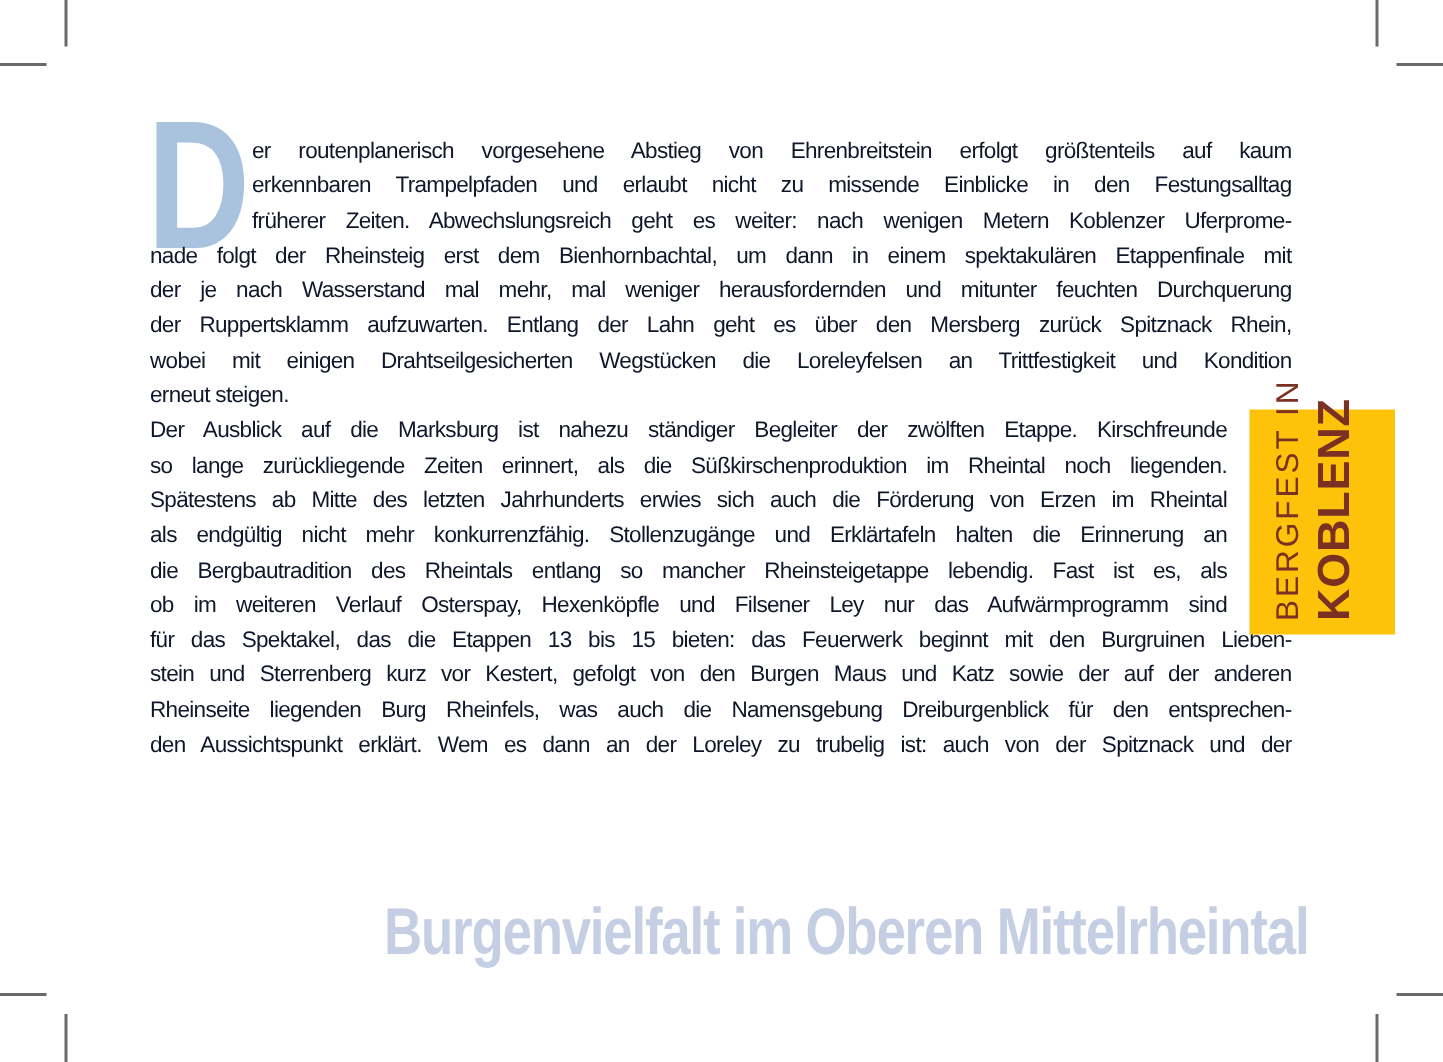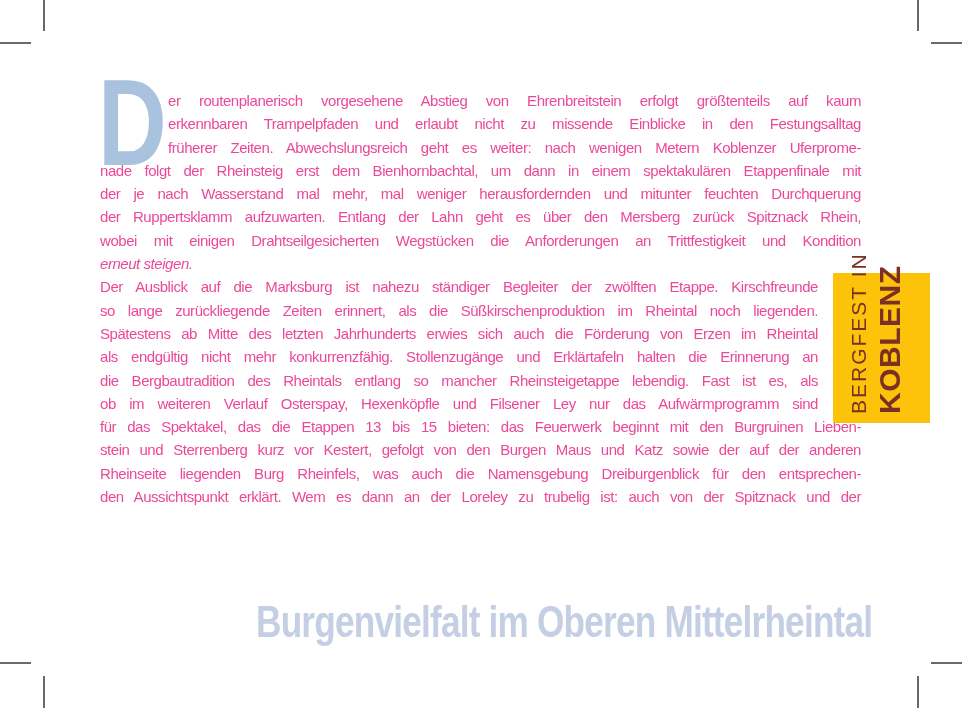--- a/index.html
+++ b/index.html
@@ -28,33 +28,33 @@
   .crop.bl-v { left: 43px;  top: 676px;  width: 2px;  height: 32px; }
   .crop.br-h { left: 931px; top: 662px;  width: 31px; height: 2px; }
   .crop.br-v { left: 917px; top: 676px;  width: 2px;  height: 32px; }
 
   
   .article {
     position: absolute;
     left: 100px;
     top: 89px;
     width: 761px;
-    color: #ec4899;
+    color: #0f172a;
   }
   .ln {
     font-size: 15px;
     line-height: 23.3px;
     letter-spacing: -0.45px;
     white-space: nowrap;
     text-align: justify;
     text-align-last: justify;
   }
   .ln.indent { padding-left: 68px; }
   .ln.narrow { padding-right: 43px; }
-  .ln.endline { text-align: right; text-align-last: left; font-style: italic; }
+  .ln.endline { text-align: right; text-align-last: left; }
   .para2 { }
 
   
   .dropcap {
     position: absolute;
     left: 98px;
     top: 62px;
     font-size: 122px;
     font-weight: 700;
     line-height: 1;
@@ -131,21 +131,21 @@
   <div class="dropcap">D</div>
 
   <div class="article">
     <div class="para1">
       <div class="ln indent">er routenplanerisch vorgesehene Abstieg von Ehrenbreitstein erfolgt größtenteils auf kaum</div>
       <div class="ln indent">erkennbaren Trampelpfaden und erlaubt nicht zu missende Einblicke in den Festungsalltag</div>
       <div class="ln indent">früherer Zeiten. Abwechslungsreich geht es weiter: nach wenigen Metern Koblenzer Uferprome-</div>
       <div class="ln">nade folgt der Rheinsteig erst dem Bienhornbachtal, um dann in einem spektakulären Etappenfinale mit</div>
       <div class="ln">der je nach Wasserstand mal mehr, mal weniger herausfordernden und mitunter feuchten Durchquerung</div>
       <div class="ln">der Ruppertsklamm aufzuwarten. Entlang der Lahn geht es über den Mersberg zurück Spitznack Rhein,</div>
-      <div class="ln">wobei mit einigen Drahtseilgesicherten Wegstücken die Anforderungen an Trittfestigkeit und Kondition</div>
+      <div class="ln">wobei mit einigen Drahtseilgesicherten Wegstücken die Loreleyfelsen an Trittfestigkeit und Kondition</div>
       <div class="ln endline">erneut steigen.</div>
     </div>
     <div class="para2">
       <div class="ln narrow">Der Ausblick auf die Marksburg ist nahezu ständiger Begleiter der zwölften Etappe. Kirschfreunde</div>
       <div class="ln narrow">so lange zurückliegende Zeiten erinnert, als die Süßkirschenproduktion im Rheintal noch liegenden.</div>
       <div class="ln narrow">Spätestens ab Mitte des letzten Jahrhunderts erwies sich auch die Förderung von Erzen im Rheintal</div>
       <div class="ln narrow">als endgültig nicht mehr konkurrenzfähig. Stollenzugänge und Erklärtafeln halten die Erinnerung an</div>
       <div class="ln narrow">die Bergbautradition des Rheintals entlang so mancher Rheinsteigetappe lebendig. Fast ist es, als</div>
       <div class="ln narrow">ob im weiteren Verlauf Osterspay, Hexenköpfle und Filsener Ley nur das Aufwärmprogramm sind</div>
       <div class="ln">für das Spektakel, das die Etappen 13 bis 15 bieten: das Feuerwerk beginnt mit den Burgruinen Lieben-</div>

